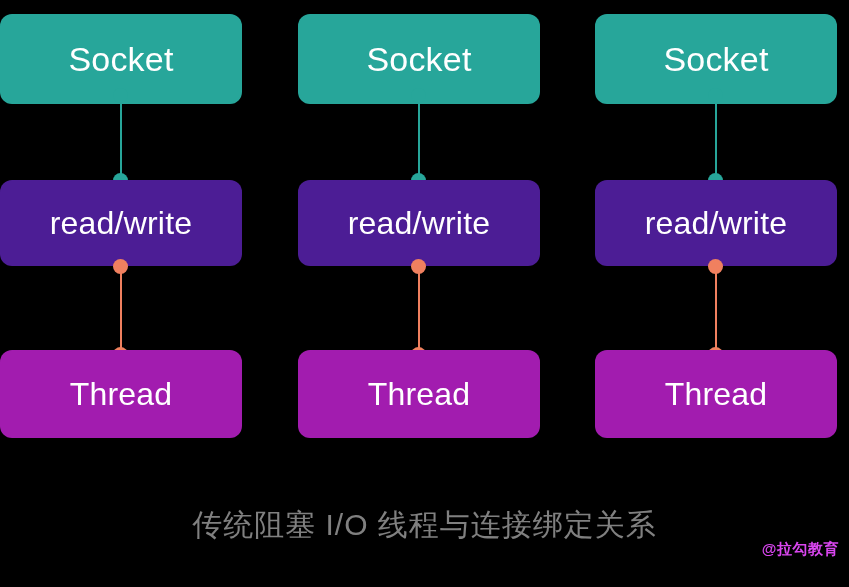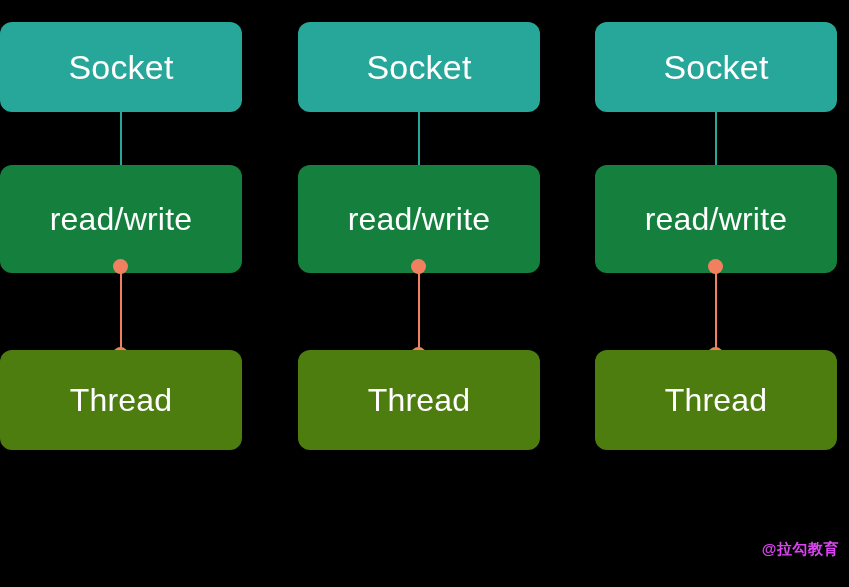--- a/index.html
+++ b/index.html
@@ -38,38 +38,38 @@
     display: flex;
     align-items: center;
     justify-content: center;
     color: #ffffff;
     font-weight: 400;
     letter-spacing: 0.2px;
     user-select: none;
   }
 
   .node-socket {
-    top: 22px;
+    top: 14px;
     height: 90px;
     background: #27a69a;
     font-size: 34px;
     text-align: center;
   }
 
   .node-rw {
-    top: 165px;
-    height: 108px;
-    background: #15803d;
+    top: 180px;
+    height: 86px;
+    background: #4c1d95;
     font-size: 32px;
   }
 
   .node-thread {
     top: 350px;
-    height: 100px;
-    background: #4d7c0f;
+    height: 88px;
+    background: #a21caf;
     font-size: 32px;
   }
 
   
   .link {
     position: absolute;
     left: 120px;
     width: 2px;
   }
   .link-top {
@@ -169,16 +169,17 @@
 
     <div class="node node-rw">read/write</div>
 
     <div class="link link-bottom"></div>
     <div class="dot dot-salmon dot-rw-bottom"></div>
     <div class="dot dot-salmon dot-thread-top"></div>
 
     <div class="node node-thread">Thread</div>
   </div>
 
+  <div id="caption">传统阻塞 I/O 线程与连接绑定关系</div>
 
   <div id="watermark">@拉勾教育</div>
 
 </div>
 
 </body></html>

